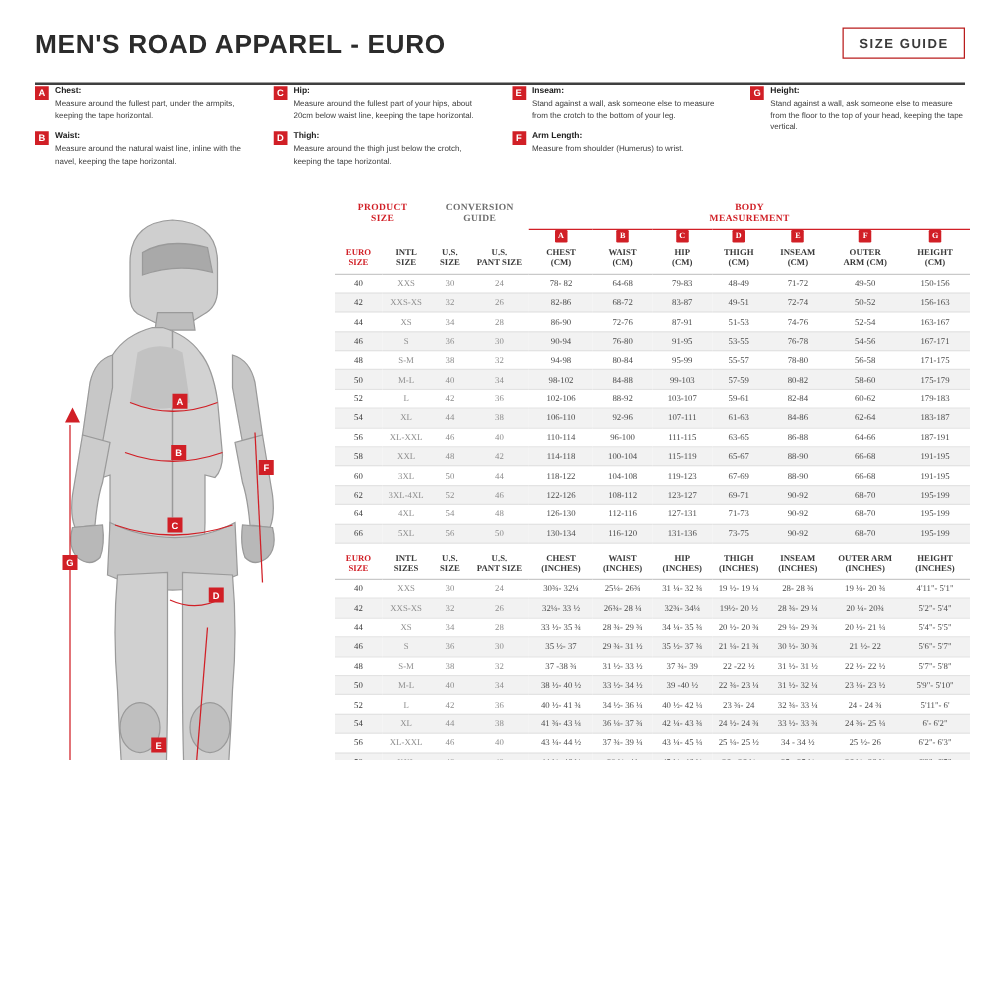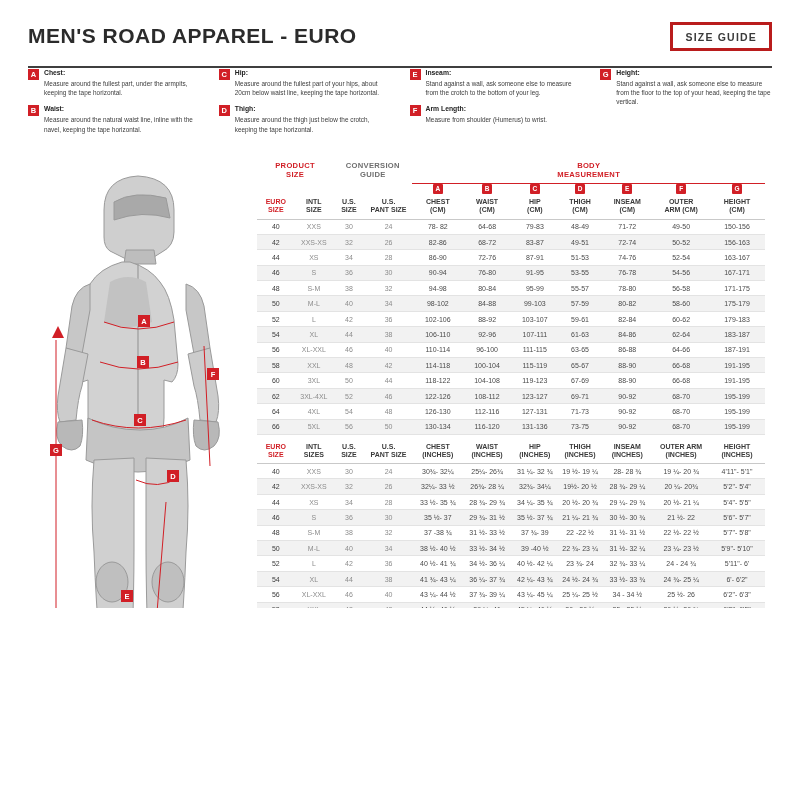--- a/index.html
+++ b/index.html
@@ -2,38 +2,38 @@
 <html><head>
 <meta charset="utf-8">
 <style>
   html,body{margin:0;padding:0;background:#ffffff;}
   body{width:800px;height:800px;font-family:"Liberation Sans",sans-serif;color:#333;}
   .page{position:relative;width:800px;height:608px;background:#fff;overflow:hidden;}
 
   
   .hdr{position:absolute;left:28px;top:22px;right:28px;height:44px;border-bottom:2px solid #3f3f3f;}
   .hdr-title{position:absolute;left:0;top:2px;font-size:21px;font-weight:bold;letter-spacing:.5px;color:#2b2b2b;}
-  .hdr-badge{position:absolute;right:0;top:0;border:3px solid #b91c1c;padding:6px 12px 5px 12px;font-size:10.5px;letter-spacing:1.2px;font-weight:bold;color:#3a3a3a;}
+  .hdr-badge{position:absolute;right:0;top:0;border:1px solid #b91c1c;padding:6px 12px 5px 12px;font-size:10.5px;letter-spacing:1.2px;font-weight:bold;color:#3a3a3a;}
 
   
   .howto{position:absolute;left:28px;top:68px;width:745px;}
   .howto-title{font-size:13px;font-weight:bold;color:#2b2b2b;letter-spacing:.4px;margin-bottom:8px;}
   .howto-cols{display:flex;gap:18px;}
   .howto-col{width:178px;}
   .m-item{display:flex;margin-bottom:7px;}
   .m-key{width:11px;height:11px;background:#d11f26;color:#fff;font-size:7.5px;font-weight:bold;line-height:11px;text-align:center;flex:0 0 11px;margin-right:5px;margin-top:1px;}
   .m-txt{font-size:6.4px;line-height:1.45;color:#3c3c3c;}
   .m-txt b{font-size:6.8px;color:#222;display:block;margin-bottom:1px;}
 
   
   .figpanel{position:absolute;left:18px;top:150px;width:250px;height:625px;}
   .figpanel svg{display:block;}
 
   
-  .tbl{position:absolute;left:257px;top:162px;width:508px;font-size:7px;}
+  .tbl{position:absolute;left:268px;top:162px;width:508px;font-size:7px;font-family:Liberation Serif, serif;}
   table{border-collapse:collapse;width:100%;table-layout:fixed;}
   td,th{text-align:center;vertical-align:middle;padding:0;}
   .grp{font-size:7.6px;font-weight:bold;color:#d11f26;letter-spacing:.3px;line-height:1.15;padding-bottom:3px;}
   .grp.gray{color:#6e6e6e;}
   .grp.body{color:#d11f26;text-align:center;}
   .bodybar{border-bottom:1px solid #d11f26;height:1px;}
   .letter{width:10px;height:10px;background:#d11f26;color:#fff;font-size:6.5px;font-weight:bold;line-height:10px;display:inline-block;text-align:center;border-radius:1px;}
   .lrow td{padding-bottom:2px;}
   .hrow td{font-size:7px;font-weight:bold;color:#3a3a3a;line-height:1.15;padding:2px 1px 4px 1px;border-bottom:1px solid #c9c9c9;}
   .hrow td.red{color:#d11f26;}

